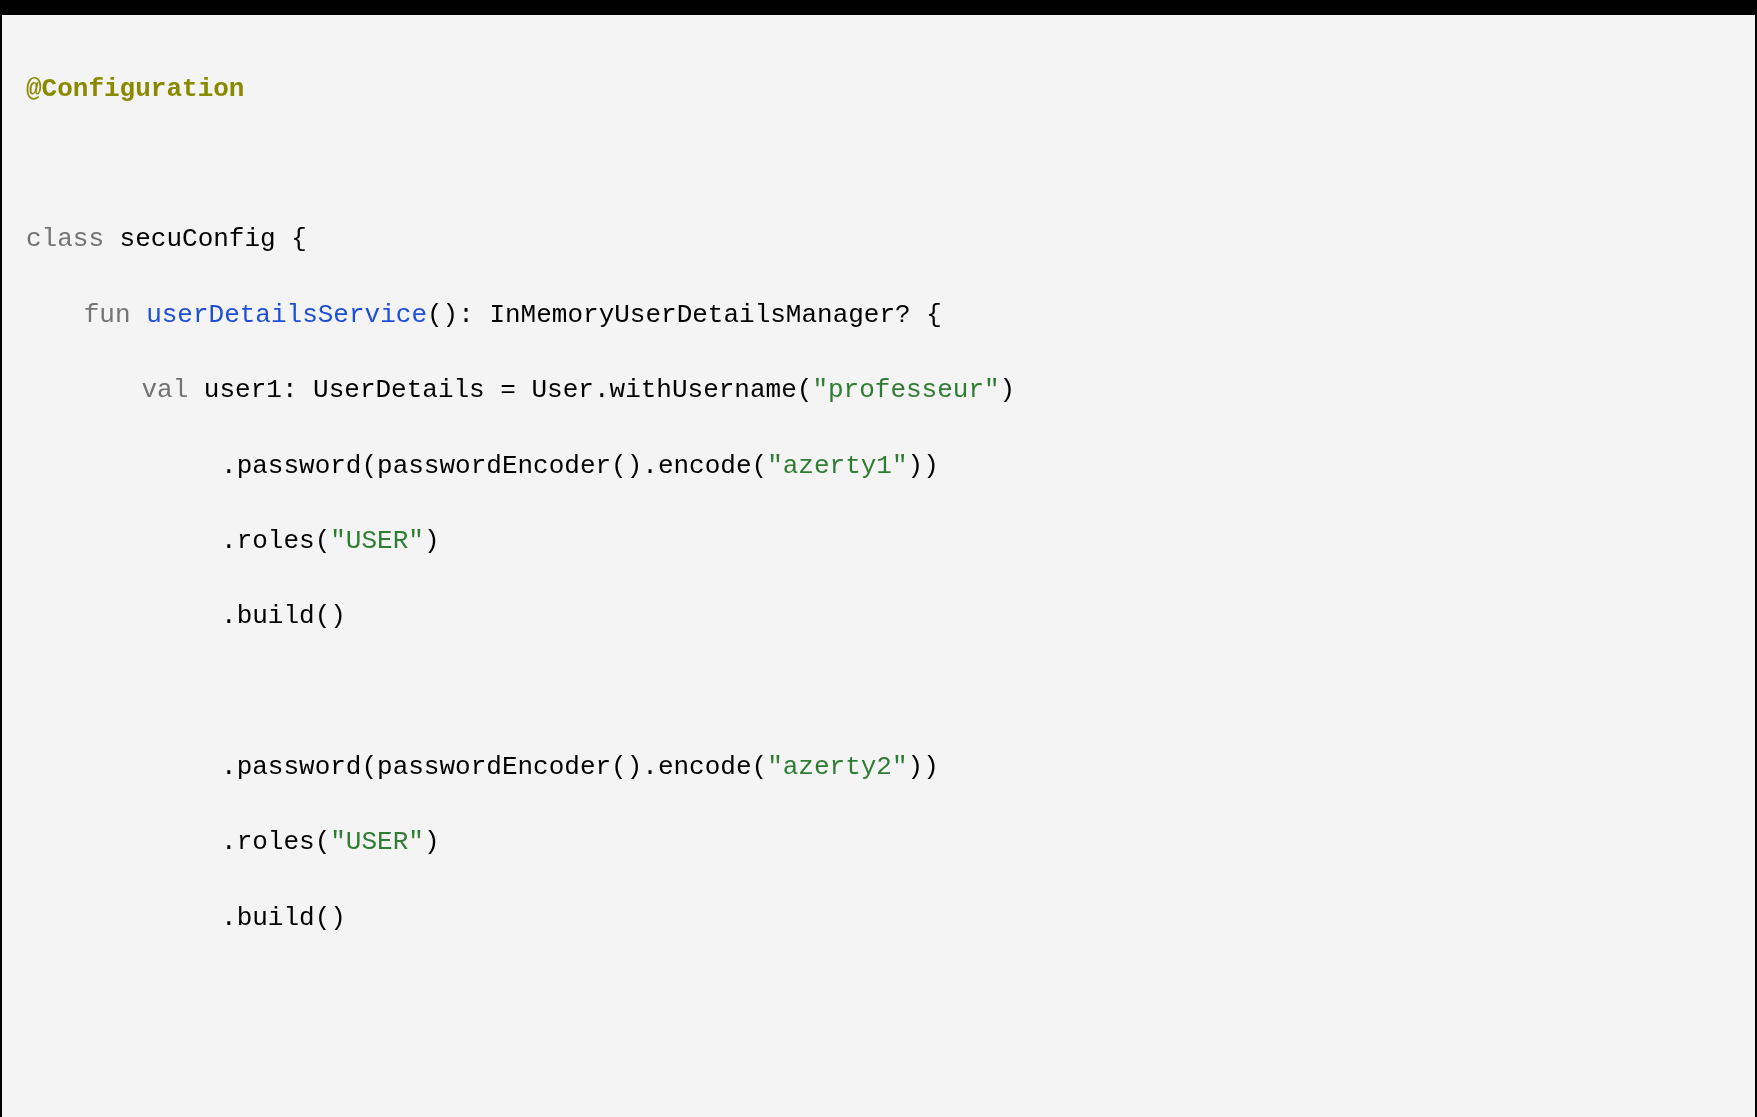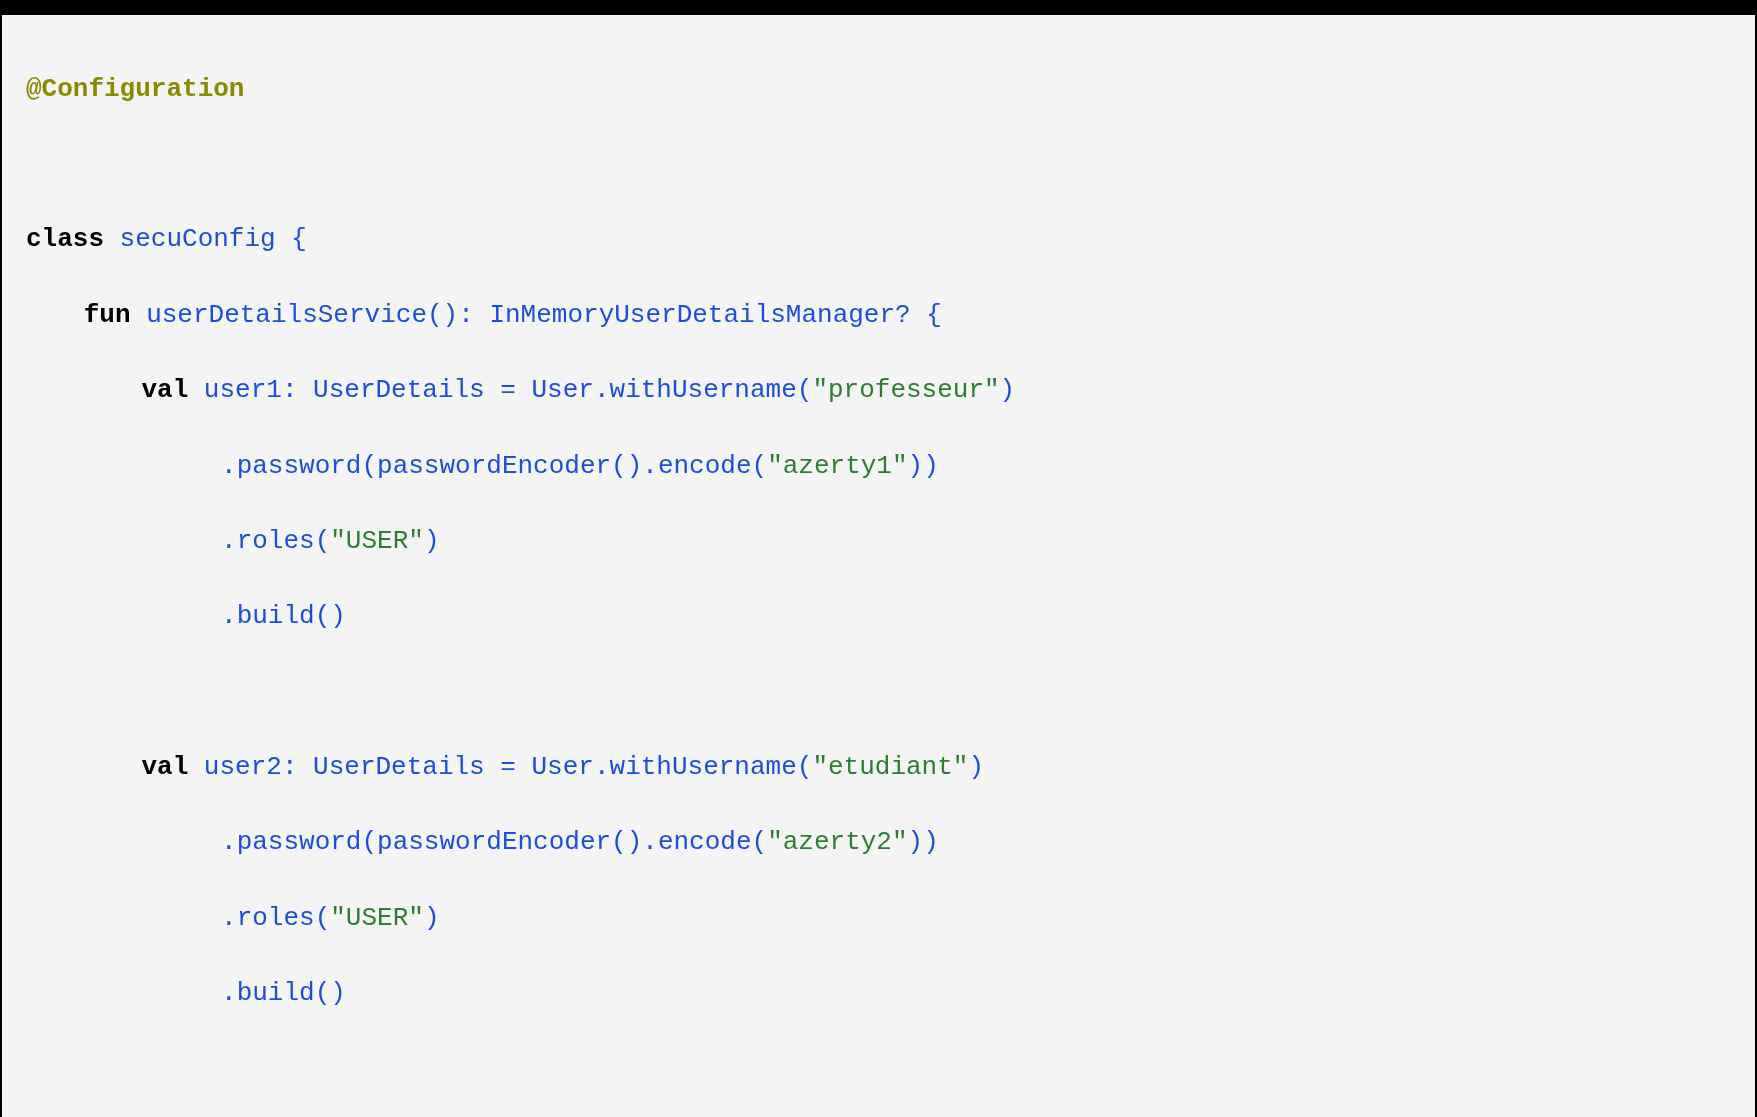--- a/index.html
+++ b/index.html
@@ -16,43 +16,42 @@
       margin: 13px auto;
       padding: 18px 24px 18px 24px;
       box-sizing: border-box;
       width: 1757px;
       height: 1117px;
       white-space: pre;
       color: #333;
       overflow: hidden;
     }
     .tok-annotation { color: #8a8a00; font-weight: bold; }
-    .tok-keyword    { color: #000000; font-weight: bold; }
-    .tok-plain      { color: #1d4ed8; text-align: right; }
+    .tok-keyword    { color: #737373; }
+    .tok-plain      { color: #000000; text-align: right; }
     .tok-funcname   { color: #1d4ed8; }
     .tok-string     { color: #2e7d32; }
     .line { display: block; }
     .i1 { padding-left: 3.7ch; }
     .i2 { padding-left: 7.4ch; }
     .i3 { padding-left: 12.5ch; }
   </style>
 </head>
 <body>
 
 <div class="code-canvas">
 <span class="line"><span class="tok-annotation">@Configuration</span></span>
 <span class="line"> </span>
 <span class="line"><span class="tok-keyword">class</span><span class="tok-plain"> secuConfig {</span></span>
 <span class="line i1"><span class="tok-keyword">fun</span><span> </span><span class="tok-funcname">userDetailsService</span><span class="tok-plain">(): InMemoryUserDetailsManager? {</span></span>
 <span class="line i2"><span class="tok-keyword">val</span><span class="tok-plain"> user1: UserDetails = User.withUsername(</span><span class="tok-string">"professeur"</span><span class="tok-plain">)</span></span>
 <span class="line i3"><span class="tok-plain">.password(passwordEncoder().encode(</span><span class="tok-string">"azerty1"</span><span class="tok-plain">))</span></span>
 <span class="line i3"><span class="tok-plain">.roles(</span><span class="tok-string">"USER"</span><span class="tok-plain">)</span></span>
 <span class="line i3"><span class="tok-plain">.build()</span></span>
 <span class="line"> </span>
-<span class="line i2"><span class="tok-keyword">val</span><span class="tok-plain"> user2: UserDetails = User.withUsername(</span><span class="tok-string">"etudiant"</span><span class="tok-plain">)</span></span>
 <span class="line i3"><span class="tok-plain">.password(passwordEncoder().encode(</span><span class="tok-string">"azerty2"</span><span class="tok-plain">))</span></span>
 <span class="line i3"><span class="tok-plain">.roles(</span><span class="tok-string">"USER"</span><span class="tok-plain">)</span></span>
 <span class="line i3"><span class="tok-plain">.build()</span></span>
 
 
 
 
 
 
 

